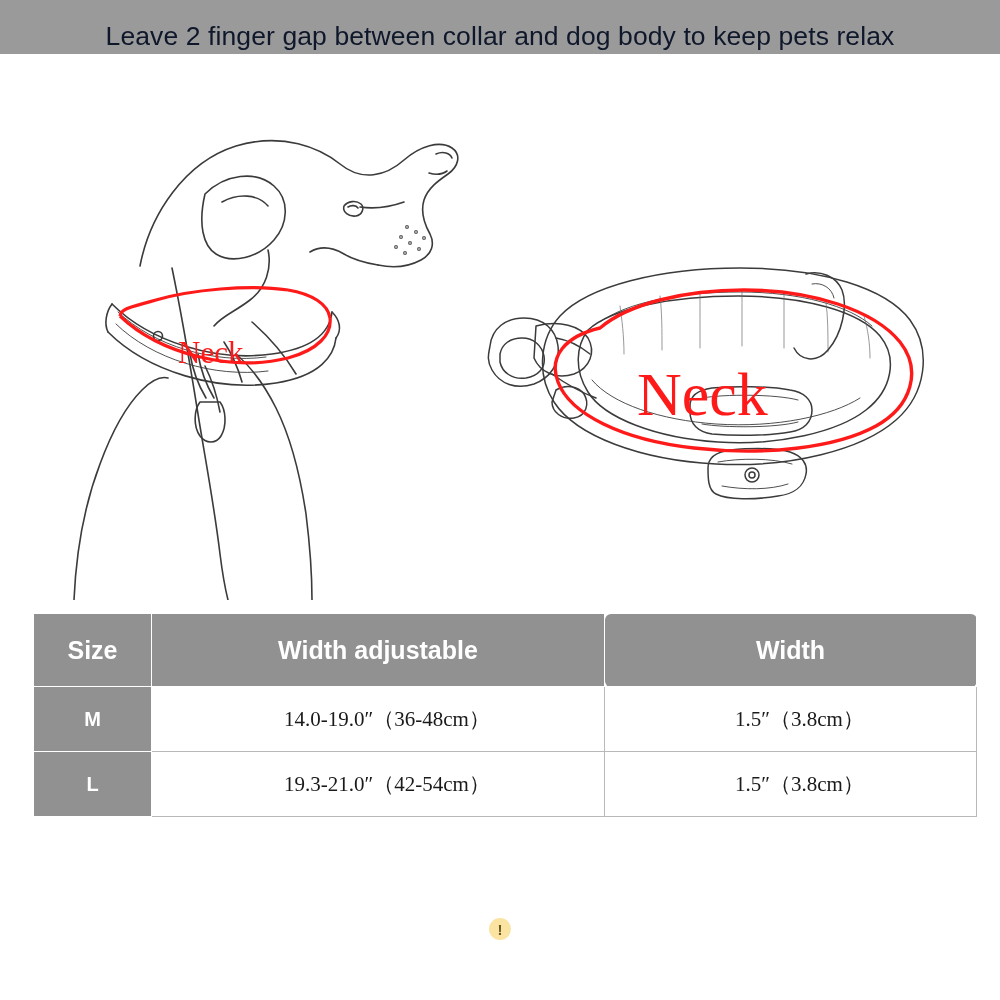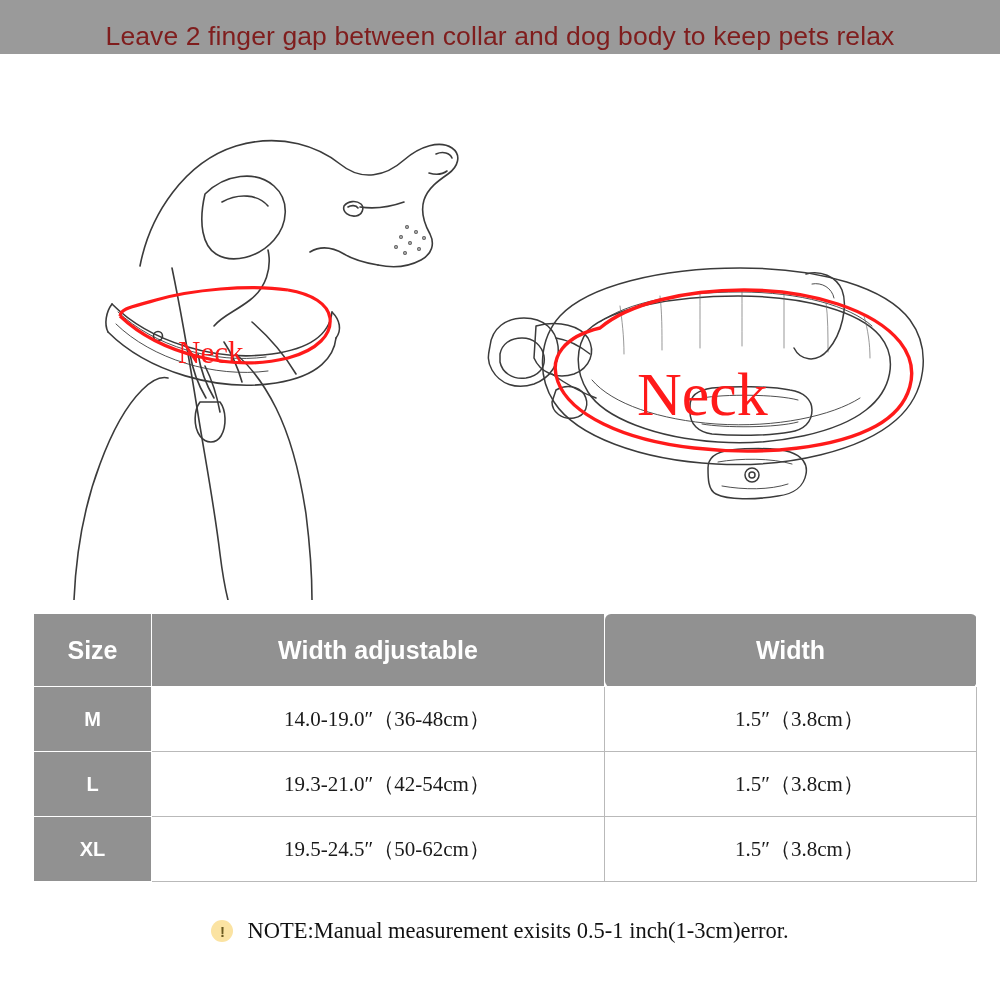--- a/index.html
+++ b/index.html
@@ -21,21 +21,21 @@
     left: 0;
     top: 0;
     width: 1000px;
     height: 54px;
     background: #9a9a9a;
     display: flex;
     align-items: center;
     justify-content: center;
   }
   .banner-text {
-    color: #7f1d1d;
+    color: #0f172a;
     font-size: 26.5px;
     line-height: 1;
     white-space: nowrap;
     letter-spacing: 0.1px;
     margin-top: 19px;
   }
 
   
   .illus {
     position: absolute;
@@ -290,25 +290,19 @@
       <tr>
         <td class="size-cell">M</td>
         <td class="val-cell">14.0-19.0″（36-48cm）</td>
         <td class="val-cell">1.5″（3.8cm）</td>
       </tr>
       <tr>
         <td class="size-cell">L</td>
         <td class="val-cell">19.3-21.0″（42-54cm）</td>
         <td class="val-cell">1.5″（3.8cm）</td>
       </tr>
-      <tr>
-        <td class="size-cell">XL</td>
-        <td class="val-cell">19.5-24.5″（50-62cm）</td>
-        <td class="val-cell">1.5″（3.8cm）</td>
-      </tr>
     </tbody>
   </table>
 </div>
 
 <div class="note">
   <div class="note-badge">!</div>
-  <div class="note-text">NOTE:Manual measurement exisits 0.5-1 inch(1-3cm)error.</div>
 </div>
 
 </body></html>

